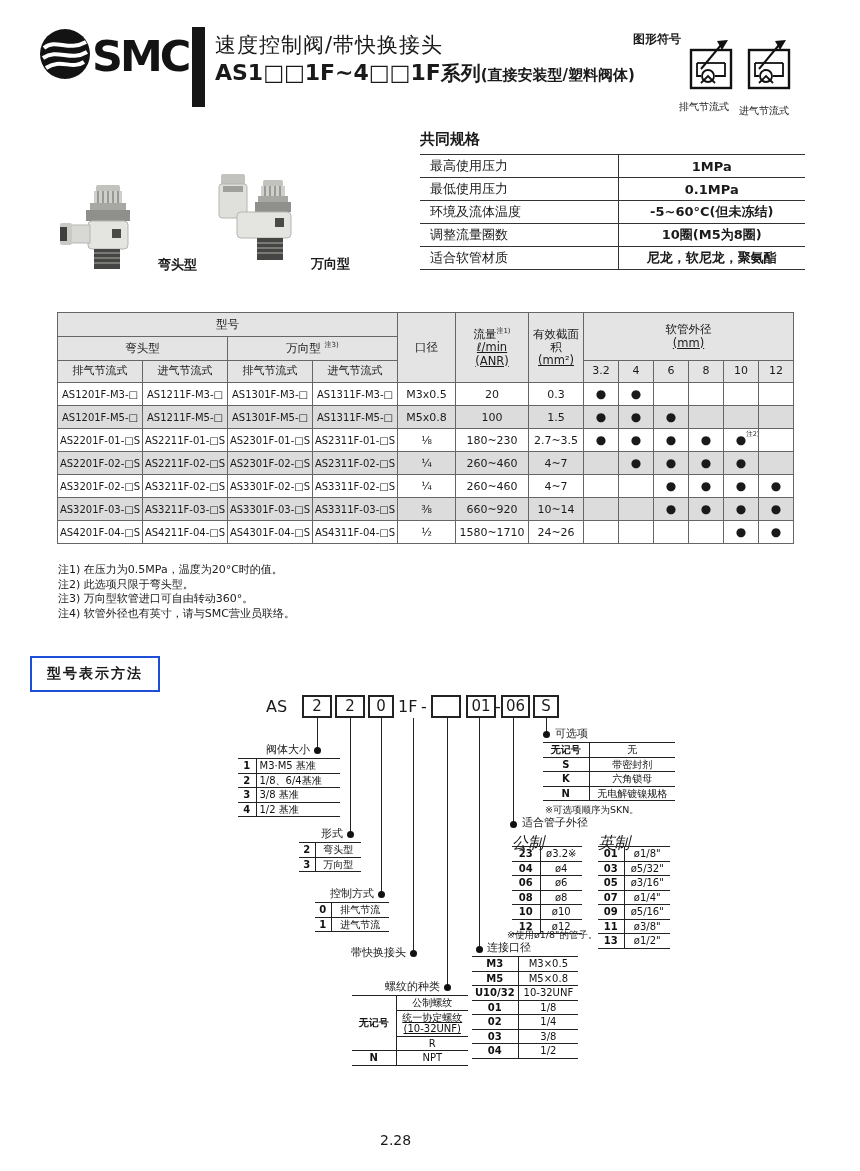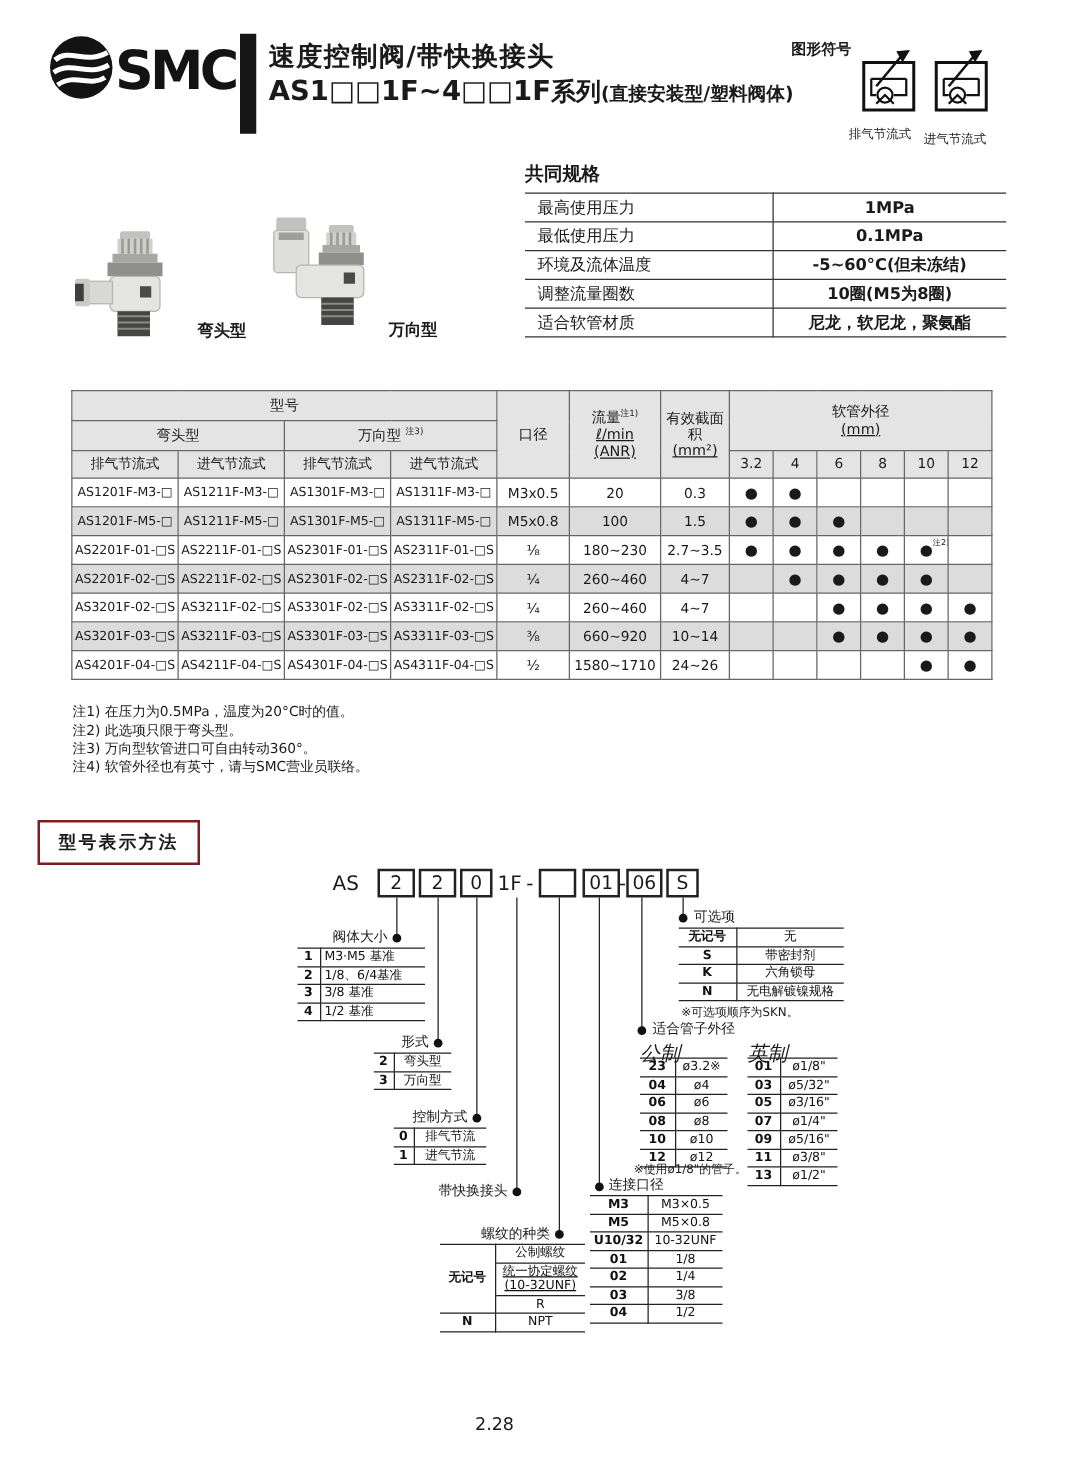--- a/index.html
+++ b/index.html
@@ -3,21 +3,21 @@
 <meta charset="utf-8">
 <style>
   *{margin:0;padding:0;box-sizing:border-box;}
   html,body{background:#fff;}
   .page{position:relative;width:860px;height:1171px;background:#ffffff;
         font-family:"DejaVu Sans",sans-serif;color:#1a1a1a;overflow:hidden;}
   .abs{position:absolute;}
 
   
   .hbar{position:absolute;left:192px;top:27px;width:13px;height:80px;background:#161616;}
-  .title1{position:absolute;left:215px;top:31px;font-size:21px;font-weight:bold;letter-spacing:1px;white-space:nowrap;}
+  .title1{position:absolute;left:215px;top:31px;font-size:21px;font-weight:normal;letter-spacing:1px;white-space:nowrap;}
   .title2{position:absolute;left:215px;top:60px;font-weight:bold;white-space:nowrap;}
   .title2 .code{font-size:22px;margin-top:17px;}
   .title2 .series{font-size:20px;}
   .title2 .sub{font-size:15px;}
   .gs-label{position:absolute;left:633px;top:31px;font-size:12px;font-weight:bold;}
   .sym-cap{position:absolute;font-size:10px;white-space:nowrap;}
 
   
   .photo-cap{position:absolute;font-size:13px;font-weight:bold;white-space:nowrap;}
 
@@ -40,21 +40,21 @@
   .model td.dot{font-size:12px;position:relative;}
   .model td.port,.model td.flow,.model td.area{font-size:11px;}
   sup{font-size:7px;vertical-align:super;}
   .blk{display:block;text-decoration:underline;}
   .dnote{position:absolute;top:1px;font-size:6.5px;}
 
   
   .notes{position:absolute;left:58px;top:563px;font-size:11px;line-height:14.5px;}
 
   
-  .sec-box{position:absolute;left:30px;top:656px;border:2px solid #7f1d1d;padding:7px 15px;
+  .sec-box{position:absolute;left:30px;top:656px;border:2px solid #1d4ed8;padding:7px 15px;
            font-size:14px;font-weight:bold;letter-spacing:2px;}
   .code-prefix,.code-mid,.code-dash{position:absolute;font-size:16px;line-height:22px;}
   .cbox{position:absolute;border:2px solid #222;height:23px;line-height:19px;
         text-align:center;font-size:15px;display:inline-block;}
   .vline{position:absolute;width:1px;background:#222;}
   .cdot{position:absolute;width:7px;height:7px;border-radius:50%;background:#111;}
   .dlabel{position:absolute;font-size:11px;white-space:nowrap;}
   .dlabel.r{text-align:right;}
   table.mini{position:absolute;border-collapse:collapse;font-size:10px;line-height:1.15;color:#111;table-layout:fixed;}
   .mini td{border-top:1px solid #222;border-bottom:1px solid #222;padding:1px 3px;text-align:center;height:13px;overflow:hidden;white-space:nowrap;}

